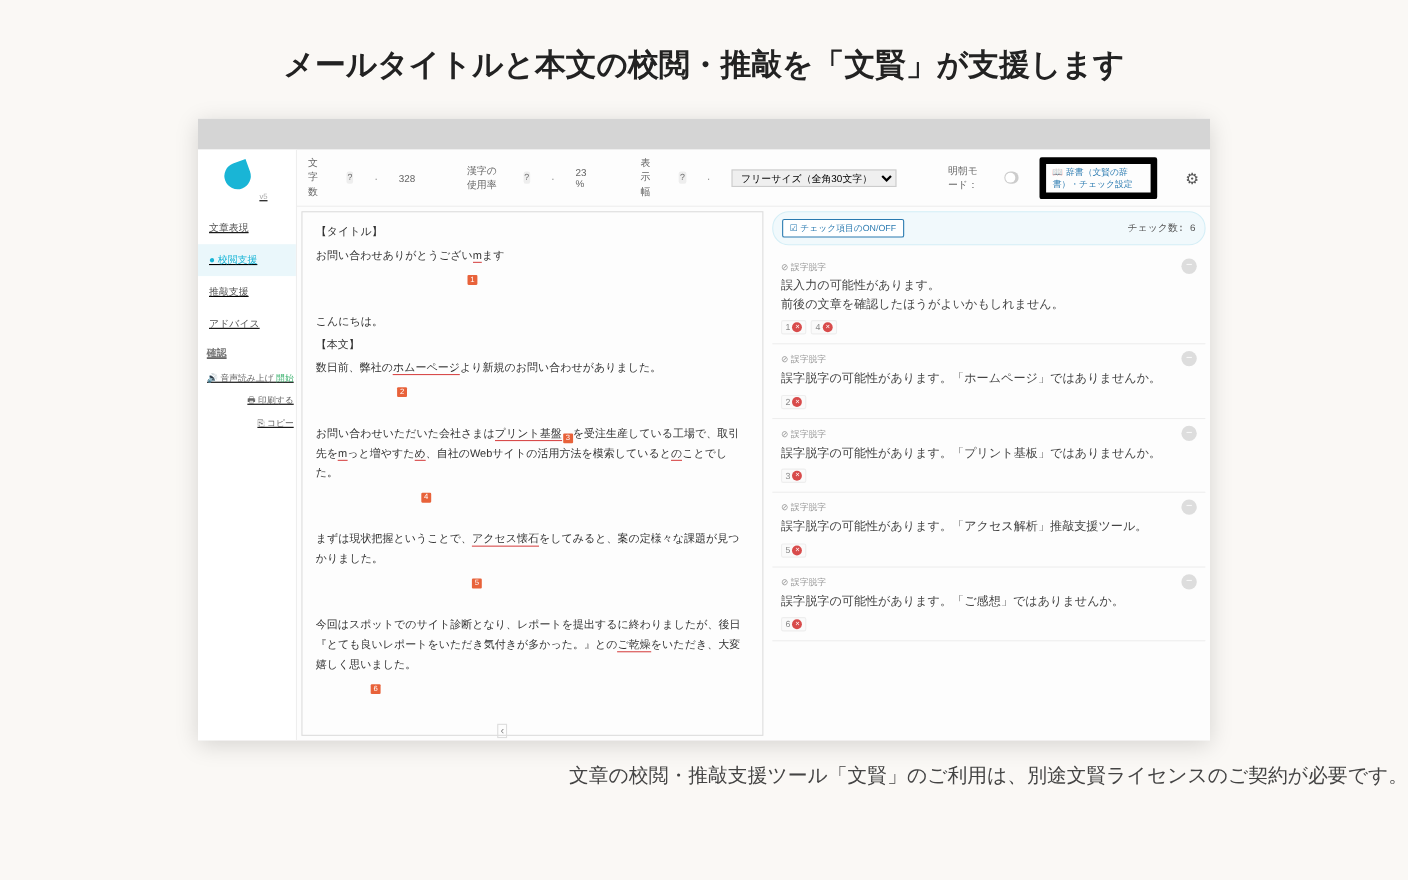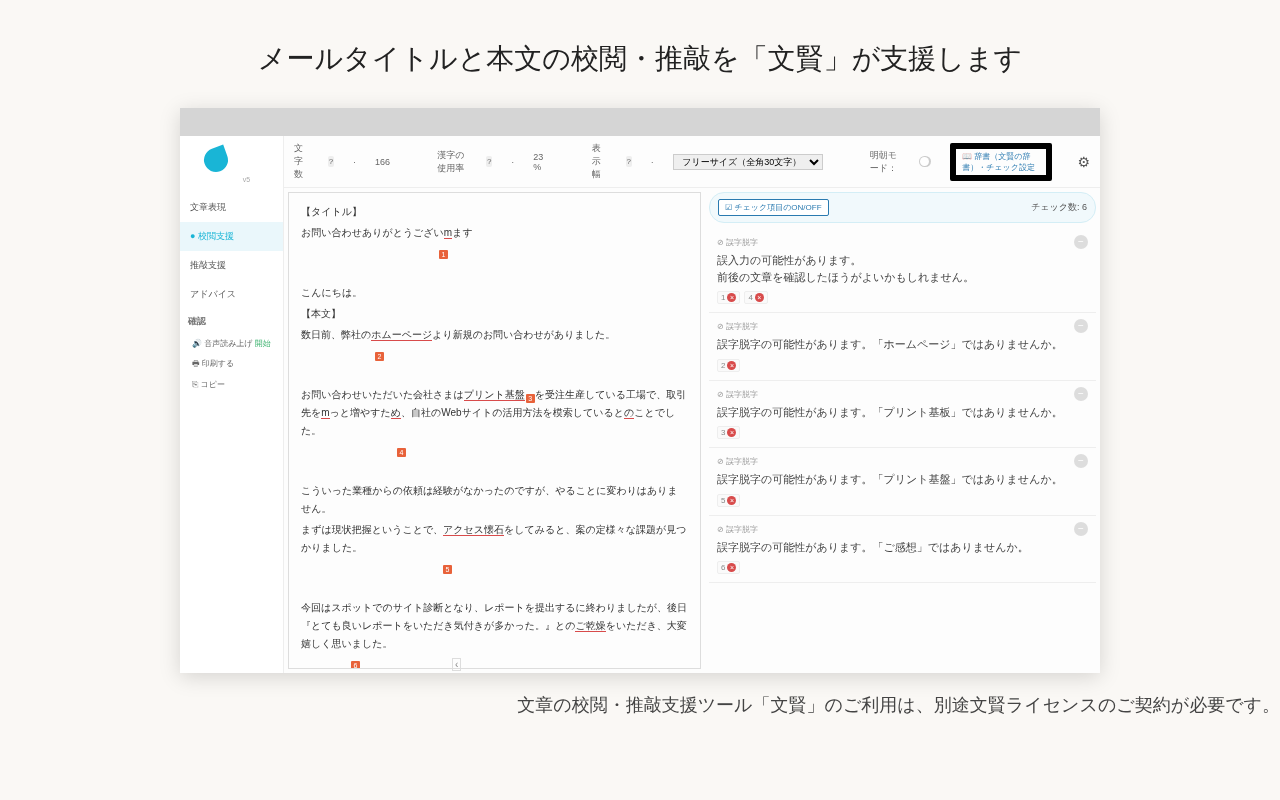--- a/index.html
+++ b/index.html
@@ -1,46 +1,46 @@
 <!DOCTYPE html>
 <html><head>
 <meta charset="utf-8">
 <style>
 * { margin: 0; padding: 0; box-sizing: border-box; }
 body { background: #faf8f5; font-family: "Hiragino Sans", "Meiryo", sans-serif; width: 1280px; height: 800px; overflow: hidden; }
-.page-title { font-size: 28px; font-weight: 400; text-align: center; padding: 40px 0 30px; color: #222; }
+.page-title { font-size: 28px; font-weight: 700; text-align: center; padding: 40px 0 30px; color: #222; }
 .page-footer { font-size: 18px; font-weight: 300; text-align: right; padding: 20px 0; color: #444; }
 .app-window { width: 920px; height: 565px; margin: 0 auto; background: #fff; box-shadow: 0 4px 20px rgba(0,0,0,0.15); position: relative; display: flex; flex-direction: column; }
 .top-bar { height: 28px; background: #d5d5d5; }
 .app-body { flex: 1; display: flex; overflow: hidden; background: #fdfdfd; }
-.sidebar { width: 104px; background: #fff; padding: 8px 0; border-right: 1px solid #eee; }
+.sidebar { width: 90px; background: #fff; padding: 8px 0; border-right: 1px solid #eee; text-decoration: underline; }
 .logo { width: 24px; height: 24px; background: #19b5d6; border-radius: 50% 0 50% 50%; transform: rotate(-20deg); margin: 4px 0 4px 24px; }
 .logo-sub { font-size: 7px; color: #aaa; text-align: center; margin-bottom: 10px; margin-left: 30px; }
 .nav-item { font-size: 9px; padding: 8px 10px; color: #555; cursor: pointer; }
 .nav-item.active { background: #eaf7fb; color: #19b5d6; }
 .nav-section-label { font-size: 9px; color: #777; padding: 6px 8px; font-weight: bold; }
-.nav-sub { font-size: 8px; padding: 4px 12px; color: #666; cursor: pointer; }
+.nav-sub { font-size: 8px; padding: 4px 2px; color: #666; cursor: pointer; text-align: right; }
 .nav-sub .green { color: #3eb370; }
 .main { flex: 1; display: flex; flex-direction: column; }
 .stats-bar { display: flex; align-items: center; padding: 6px 10px; font-size: 9px; color: #666; gap: 19px; border-bottom: 1px solid #eee; }
 .stats-bar .q { display: inline-block; width: 11px; height: 11px; line-height: 11px; text-align: center; background: #eee; border-radius: 2px; font-size: 8px; }
-.stats-bar select { font-size: 9px; border: 1px solid #ccc; padding: 1px 4px; text-align: center; }
+.stats-bar select { font-size: 9px; border: 1px solid #ccc; padding: 1px 4px; }
 .toggle { display: inline-block; width: 22px; height: 11px; background: #ccc; border-radius: 6px; position: relative; }
 .toggle::after { content: ""; position: absolute; width: 9px; height: 9px; background: #fff; border-radius: 50%; top: 1px; left: 1px; }
 .dict-btn { margin-left: auto; font-size: 8px; color: #2a7ab0; border: 6px solid #000000; padding: 2px 6px; border-radius: 2px; cursor: pointer; }
 .gear { font-size: 14px; color: #555; cursor: pointer; margin-left: 6px; }
 .content-split { flex: 1; display: flex; overflow: hidden; }
 .editor-pane { flex: 1; border: 1px solid #ddd; margin: 4px; padding: 10px 12px; font-size: 10px; line-height: 1.8; color: #333; overflow-y: auto; position: relative; }
 .editor-pane p { margin-bottom: 3px; }
 .ul-red { border-bottom: 1px solid #d84b4b; }
 .marker { display: inline-block; background: #e8623a; color: #fff; font-size: 7px; width: 9px; height: 9px; line-height: 9px; text-align: center; border-radius: 1px; vertical-align: sub; margin-left: 1px; }
 .check-pane { flex: 1; margin: 4px; display: flex; flex-direction: column; font-size: 9px; }
 .check-header { display: flex; align-items: center; padding: 6px 8px; background: #f1f9fc; border: 1px solid #d4eef6; border-radius: 15px; margin-bottom: 6px; }
 .check-toggle-btn { font-size: 8px; color: #2a7ab0; border: 1px solid #2a7ab0; padding: 2px 6px; border-radius: 2px; cursor: pointer; background: #fff; }
-.check-count { margin-left: auto; font-size: 9px; color: #555; }
+.check-count { margin-left: auto; font-size: 9px; color: #555; font-family: Liberation Mono, monospace; }
 .check-list { flex: 1; overflow-y: auto; }
 .check-item { border-bottom: 1px solid #eee; padding: 8px; position: relative; }
 .check-cat { font-size: 8px; color: #999; margin-bottom: 4px; }
 .check-cat::before { content: "⊘ "; }
 .check-msg { font-size: 11px; color: #444; margin-bottom: 6px; line-height: 1.5; }
 .check-nums { display: flex; gap: 4px; }
 .num-badge { display: inline-flex; align-items: center; background: #fafafa; border: 1px solid #eee; border-radius: 2px; padding: 1px 3px; font-size: 8px; color: #888; gap: 2px; }
 .num-badge .x { color: #fff; background: #d84b4b; border-radius: 50%; width: 9px; height: 9px; line-height: 9px; text-align: center; font-size: 7px; }
 .dismiss { position: absolute; top: 6px; right: 8px; width: 14px; height: 14px; background: #ddd; border-radius: 50%; color: #fff; font-size: 10px; line-height: 14px; text-align: center; cursor: pointer; }
 .collapse-handle { position: absolute; left: 272px; bottom: 2px; font-size: 10px; color: #888; border: 1px solid #ddd; padding: 0 2px; cursor: pointer; z-index: 5; }
@@ -67,21 +67,21 @@
           <div class="nav-sub">🔊 音声読み上げ <span class="green">開始</span></div>
           <div class="nav-sub">🖶 印刷する</div>
           <div class="nav-sub">⎘ コピー</div>
         </div>
     </div>
     <div class="main">
       <div class="stats-bar">
         <span>文字数</span>
         <span class="q">?</span>
         <span>·</span>
-        <span>166</span>
+        <span>328</span>
         <span>　</span>
         <span>漢字の使用率</span>
         <span class="q">?</span>
         <span>·</span>
         <span>23 %</span>
         <span>　</span>
         <span>表示幅</span>
         <span class="q">?</span>
         <span>·</span>
         <select><option>フリーサイズ（全角30文字）</option></select>
@@ -95,21 +95,20 @@
         <div class="editor-pane">
           <p>【タイトル】</p>
           <p><span>お問い合わせありがとうござい</span><span class="ul-red">m</span><span>ます</span><br><span class="marker" style="margin-left:138px">1</span></p>
           <p>&nbsp;</p>
           <p>こんにちは。</p>
           <p>【本文】</p>
           <p><span>数日前、弊社の</span><span class="ul-red">ホムーページ</span><span>より新規のお問い合わせがありました。</span><br><span class="marker" style="margin-left:74px">2</span></p>
           <p>&nbsp;</p>
           <p><span>お問い合わせいただいた会社さまは</span><span class="ul-red">プリント基盤</span><span class="marker">3</span><span>を受注生産している工場で、取引先を</span><span class="ul-red">m</span><span>っと増やすた</span><span class="ul-red">め</span><span>、自社のWebサイトの活用方法を模索していると</span><span class="ul-red">の</span><span>ことでした。</span><br><span class="marker" style="margin-left:96px">4</span></p>
           <p>&nbsp;</p>
-          <p>こういった業種からの依頼は経験がなかったのですが、やることに変わりはありません。</p>
           <p><span>まずは現状把握ということで、</span><span class="ul-red">アクセス懐石</span><span>をしてみると、案の定様々な課題が見つかりました。</span><br><span class="marker" style="margin-left:142px">5</span></p>
           <p>&nbsp;</p>
           <p><span>今回はスポットでのサイト診断となり、レポートを提出するに終わりましたが、後日『とても良いレポートをいただき気付きが多かった。』との</span><span class="ul-red">ご乾燥</span><span>をいただき、大変嬉しく思いました。</span><br><span class="marker" style="margin-left:50px">6</span></p>
         </div>
         <div class="check-pane">
           <div class="check-header">
             <span class="check-toggle-btn">☑ チェック項目のON/OFF</span>
             <span class="check-count">チェック数: 6</span>
           </div>
           <div class="check-list" id="check-list">
@@ -134,21 +133,21 @@
                 <div class="dismiss">−</div>
                 <div class="check-cat">誤字脱字</div>
                 <div class="check-msg">誤字脱字の可能性があります。「プリント基板」ではありませんか。</div>
                 <div class="check-nums">
                   <span class="num-badge">3<span class="x">×</span></span>
                 </div>
               </div>
               <div class="check-item">
                 <div class="dismiss">−</div>
                 <div class="check-cat">誤字脱字</div>
-                <div class="check-msg">誤字脱字の可能性があります。「プリント基盤」ではありませんか。</div>
+                <div class="check-msg">誤字脱字の可能性があります。「アクセス解析」推敲支援ツール。</div>
                 <div class="check-nums">
                   <span class="num-badge">5<span class="x">×</span></span>
                 </div>
               </div>
               <div class="check-item">
                 <div class="dismiss">−</div>
                 <div class="check-cat">誤字脱字</div>
                 <div class="check-msg">誤字脱字の可能性があります。「ご感想」ではありませんか。</div>
                 <div class="check-nums">
                   <span class="num-badge">6<span class="x">×</span></span>

